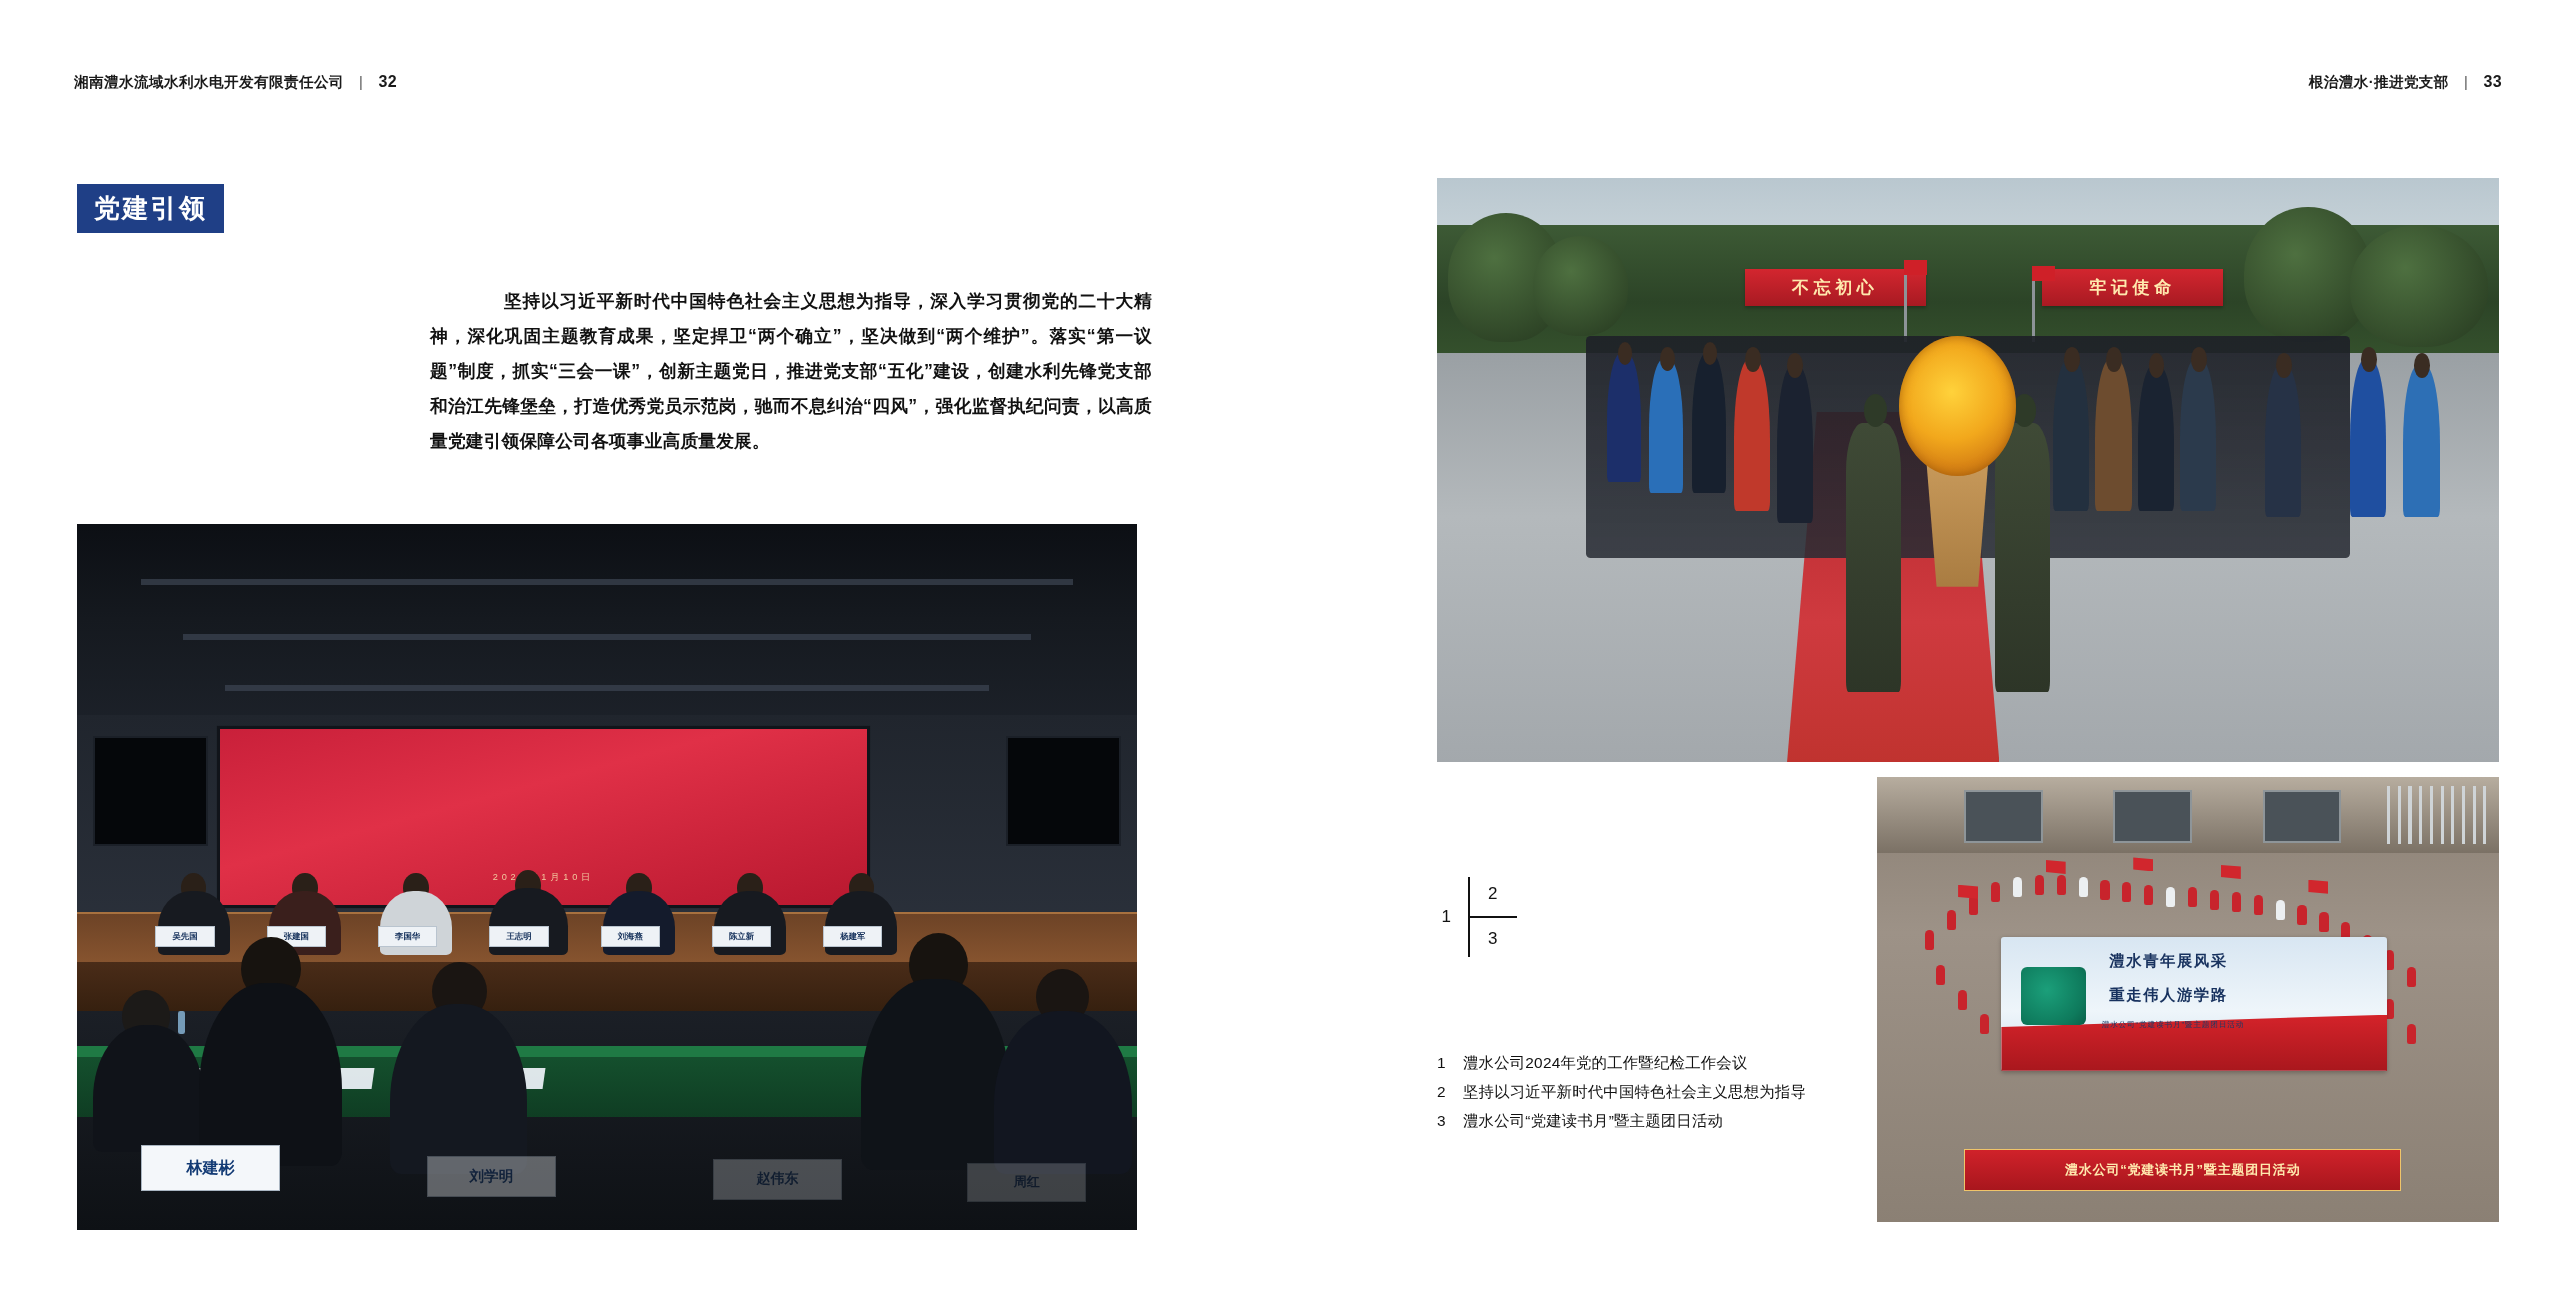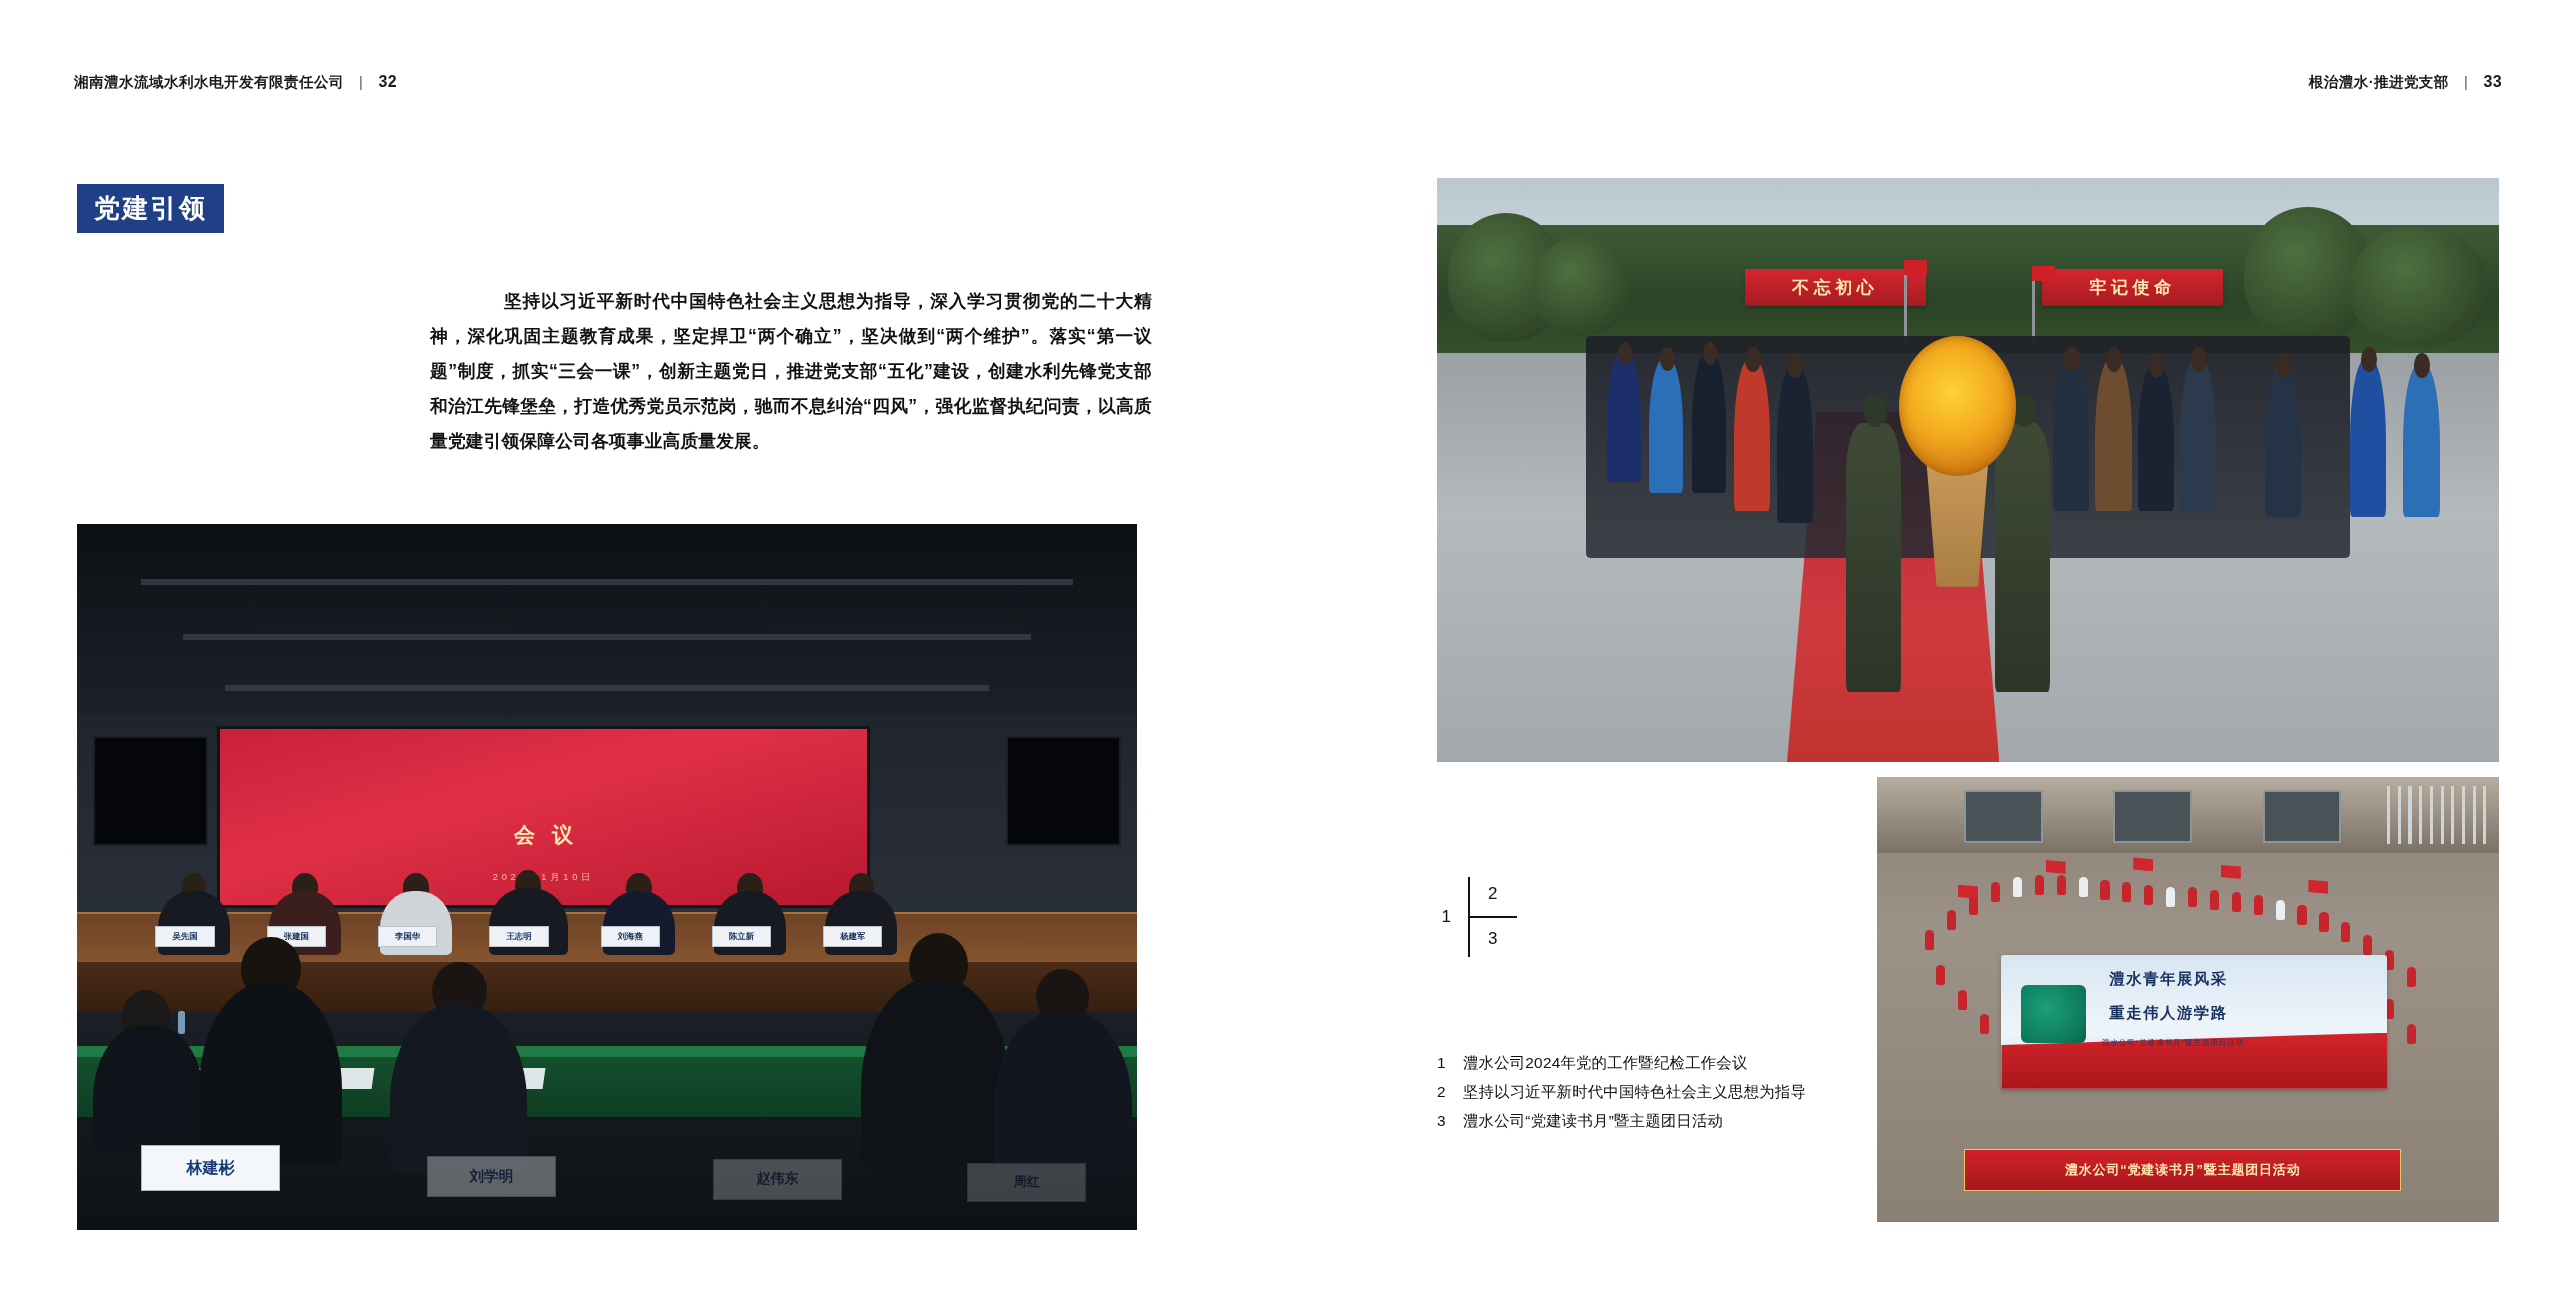--- a/index.html
+++ b/index.html
@@ -261,21 +261,20 @@
   .p3-dot.w { background: #eceff1; }
   .p3-flagwave {
     position: absolute; width: 20px; height: 14px; background: #d1262d;
     clip-path: polygon(0 0, 100% 12%, 100% 100%, 0 86%);
   }
   .p3-banner-art {
     position: absolute; left: 20%; top: 36%; width: 62%; height: 30%;
     background: linear-gradient(180deg,#d8e6f2 0%, #eef5fa 55%, #cfe0ee 100%);
     border-radius: 3.1px;
     box-shadow: 0 1.5px 4.6px rgba(0,0,0,.25);
-    margin-top: 18px;
   }
   .p3-banner-red {
     position: absolute; left: 0; bottom: 0; width: 100%; height: 42%;
     background: linear-gradient(180deg,#d4232a 0%, #a9171d 100%);
     clip-path: polygon(0 22%, 100% 0%, 100% 100%, 0% 100%);
   }
   .p3-banner-t1 {
     position: absolute; left: 28%; top: 10%; right: 4%;
     color: #17315e; font-size: 15.4px; font-weight: 700; letter-spacing: 1.5px;
   }
@@ -368,21 +367,20 @@
     <div class="p1-ceil-strip" style="left:6%;top:26%;width:88%;"></div>
     <div class="p1-ceil-strip" style="left:10%;top:52%;width:80%;"></div>
     <div class="p1-ceil-strip" style="left:14%;top:76%;width:72%;"></div>
   </div>
   <div class="p1-wall"></div>
 
   <div class="p1-tv l"></div>
   <div class="p1-tv r"></div>
 
   <div class="p1-screen">
-    <div class="p1-screen-sub">会议</div>
     <div class="p1-screen-date">2024年1月10日</div>
   </div>
 
   <div class="p1-dais"></div>
   <div class="p1-dais-face"></div>
   <div class="p1-floor"></div>
 
   <div class="p1-head" style="left:9.8%;top:49.5%;width:2.4%;height:4.2%;"></div>
   <div class="p1-person" style="left:7.6%;top:52%;width:6.8%;height:9%;"></div>
   <div class="p1-head" style="left:20.3%;top:49.5%;width:2.4%;height:4.2%;"></div>

